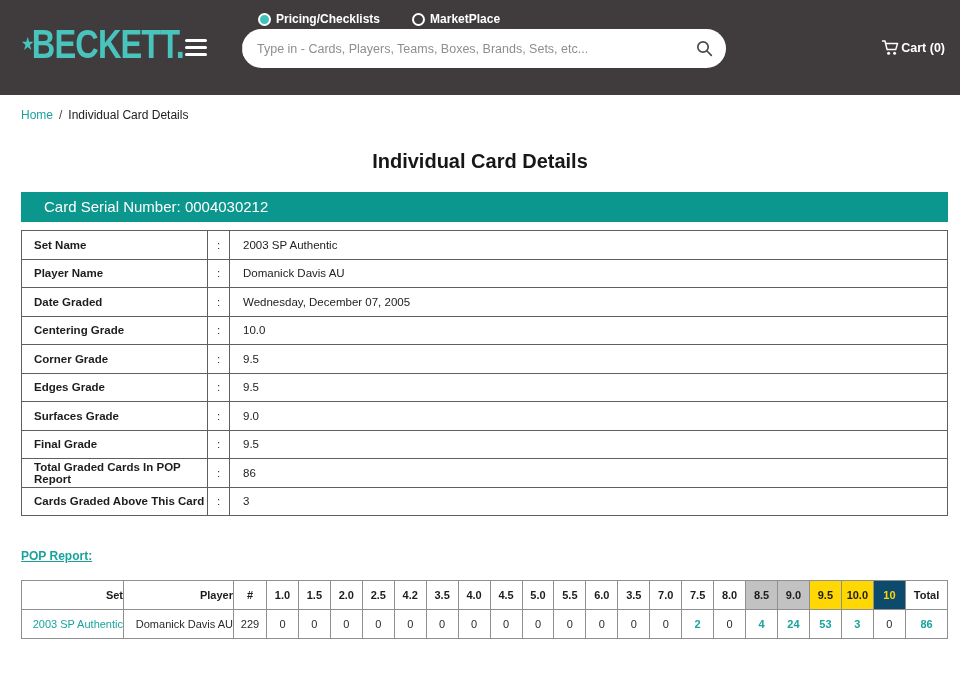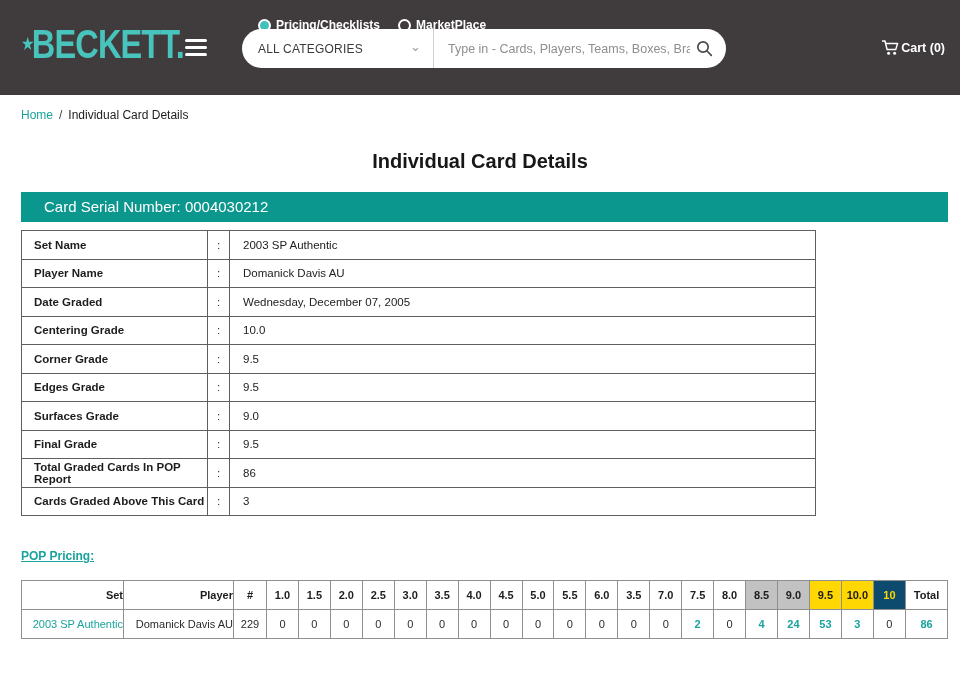--- a/index.html
+++ b/index.html
@@ -54,23 +54,23 @@
   }
   .hamburger span {
     display: block;
     height: 3px;
     border-radius: 2px;
     background: #ffffff;
   }
   .mode-row {
     position: absolute;
     left: 258px;
-    top: 18px;
-    display: flex;
-    gap: 18px;
+    top: 12px;
+    display: flex;
+    gap: 32px;
     align-items: center;
   }
   .mode-option {
     display: flex;
     align-items: center;
     gap: 5px;
     color: #ffffff;
     font-size: 12px;
     font-weight: bold;
     cursor: pointer;
@@ -161,21 +161,21 @@
     color: #ffffff;
     font-size: 15px;
     line-height: 30px;
     padding-left: 23px;
   }
 
   table { border-collapse: collapse; }
 
   .details-table {
     margin: 8px 0 0 21px;
-    width: 795px;
+    width: 927px;
     font-size: 11.5px;
   }
   .details-table td { border: 1px solid #5f5f5f; height: 28.5px; background: #fff; }
   .details-table td.lbl { width: 186px; font-weight: bold; padding-left: 12px; color: #1d1d1d; }
   .details-table td.col { width: 22px; text-align: center; color: #333; }
   .details-table td.val { padding-left: 13px; color: #222; }
 
   .pop-link {
     display: inline-block;
     margin: 33px 0 0 21px;
@@ -232,24 +232,20 @@
       <span class="radio selected"></span>
       <span>Pricing/Checklists</span>
     </div>
     <div class="mode-option">
       <span class="radio"></span>
       <span>MarketPlace</span>
     </div>
   </div>
 
   <div class="search-pill">
-    <div class="category-select">
-      <span class="category-label">ALL CATEGORIES</span>
-      <span class="chevron">⌄</span>
-    </div>
     <div class="search-divider"></div>
     <input class="search-input" type="text" placeholder="Type in - Cards, Players, Teams, Boxes, Brands, Sets, etc..." style="">
     <span class="search-icon">
       <svg width="17" height="17" viewBox="0 0 17 17">
         <circle cx="7" cy="7" r="5.2" fill="none" stroke="#4a4a4a" stroke-width="1.7"></circle>
         <line x1="11" y1="11" x2="15.3" y2="15.3" stroke="#4a4a4a" stroke-width="1.7" stroke-linecap="round"></line>
       </svg>
     </span>
   </div>
 
@@ -325,33 +321,33 @@
           <td class="val">86</td>
         </tr>
         <tr>
           <td class="lbl">Cards Graded Above This Card</td>
           <td class="col">:</td>
           <td class="val">3</td>
         </tr>
       </tbody>
   </table>
 
-  <span class="pop-link">POP Pricing:</span>
+  <span class="pop-link">POP Report:</span>
 
   <table class="pop-table">
     <thead>
         <tr>
           <th class="c-set a-left">Set</th>
           <th class="c-player a-left">Player</th>
           <th class="c-num">#</th>
           <th>1.0</th>
           <th>1.5</th>
           <th>2.0</th>
           <th>2.5</th>
-          <th>3.0</th>
+          <th>4.2</th>
           <th>3.5</th>
           <th>4.0</th>
           <th>4.5</th>
           <th>5.0</th>
           <th>5.5</th>
           <th>6.0</th>
           <th>3.5</th>
           <th>7.0</th>
           <th>7.5</th>
           <th>8.0</th>

